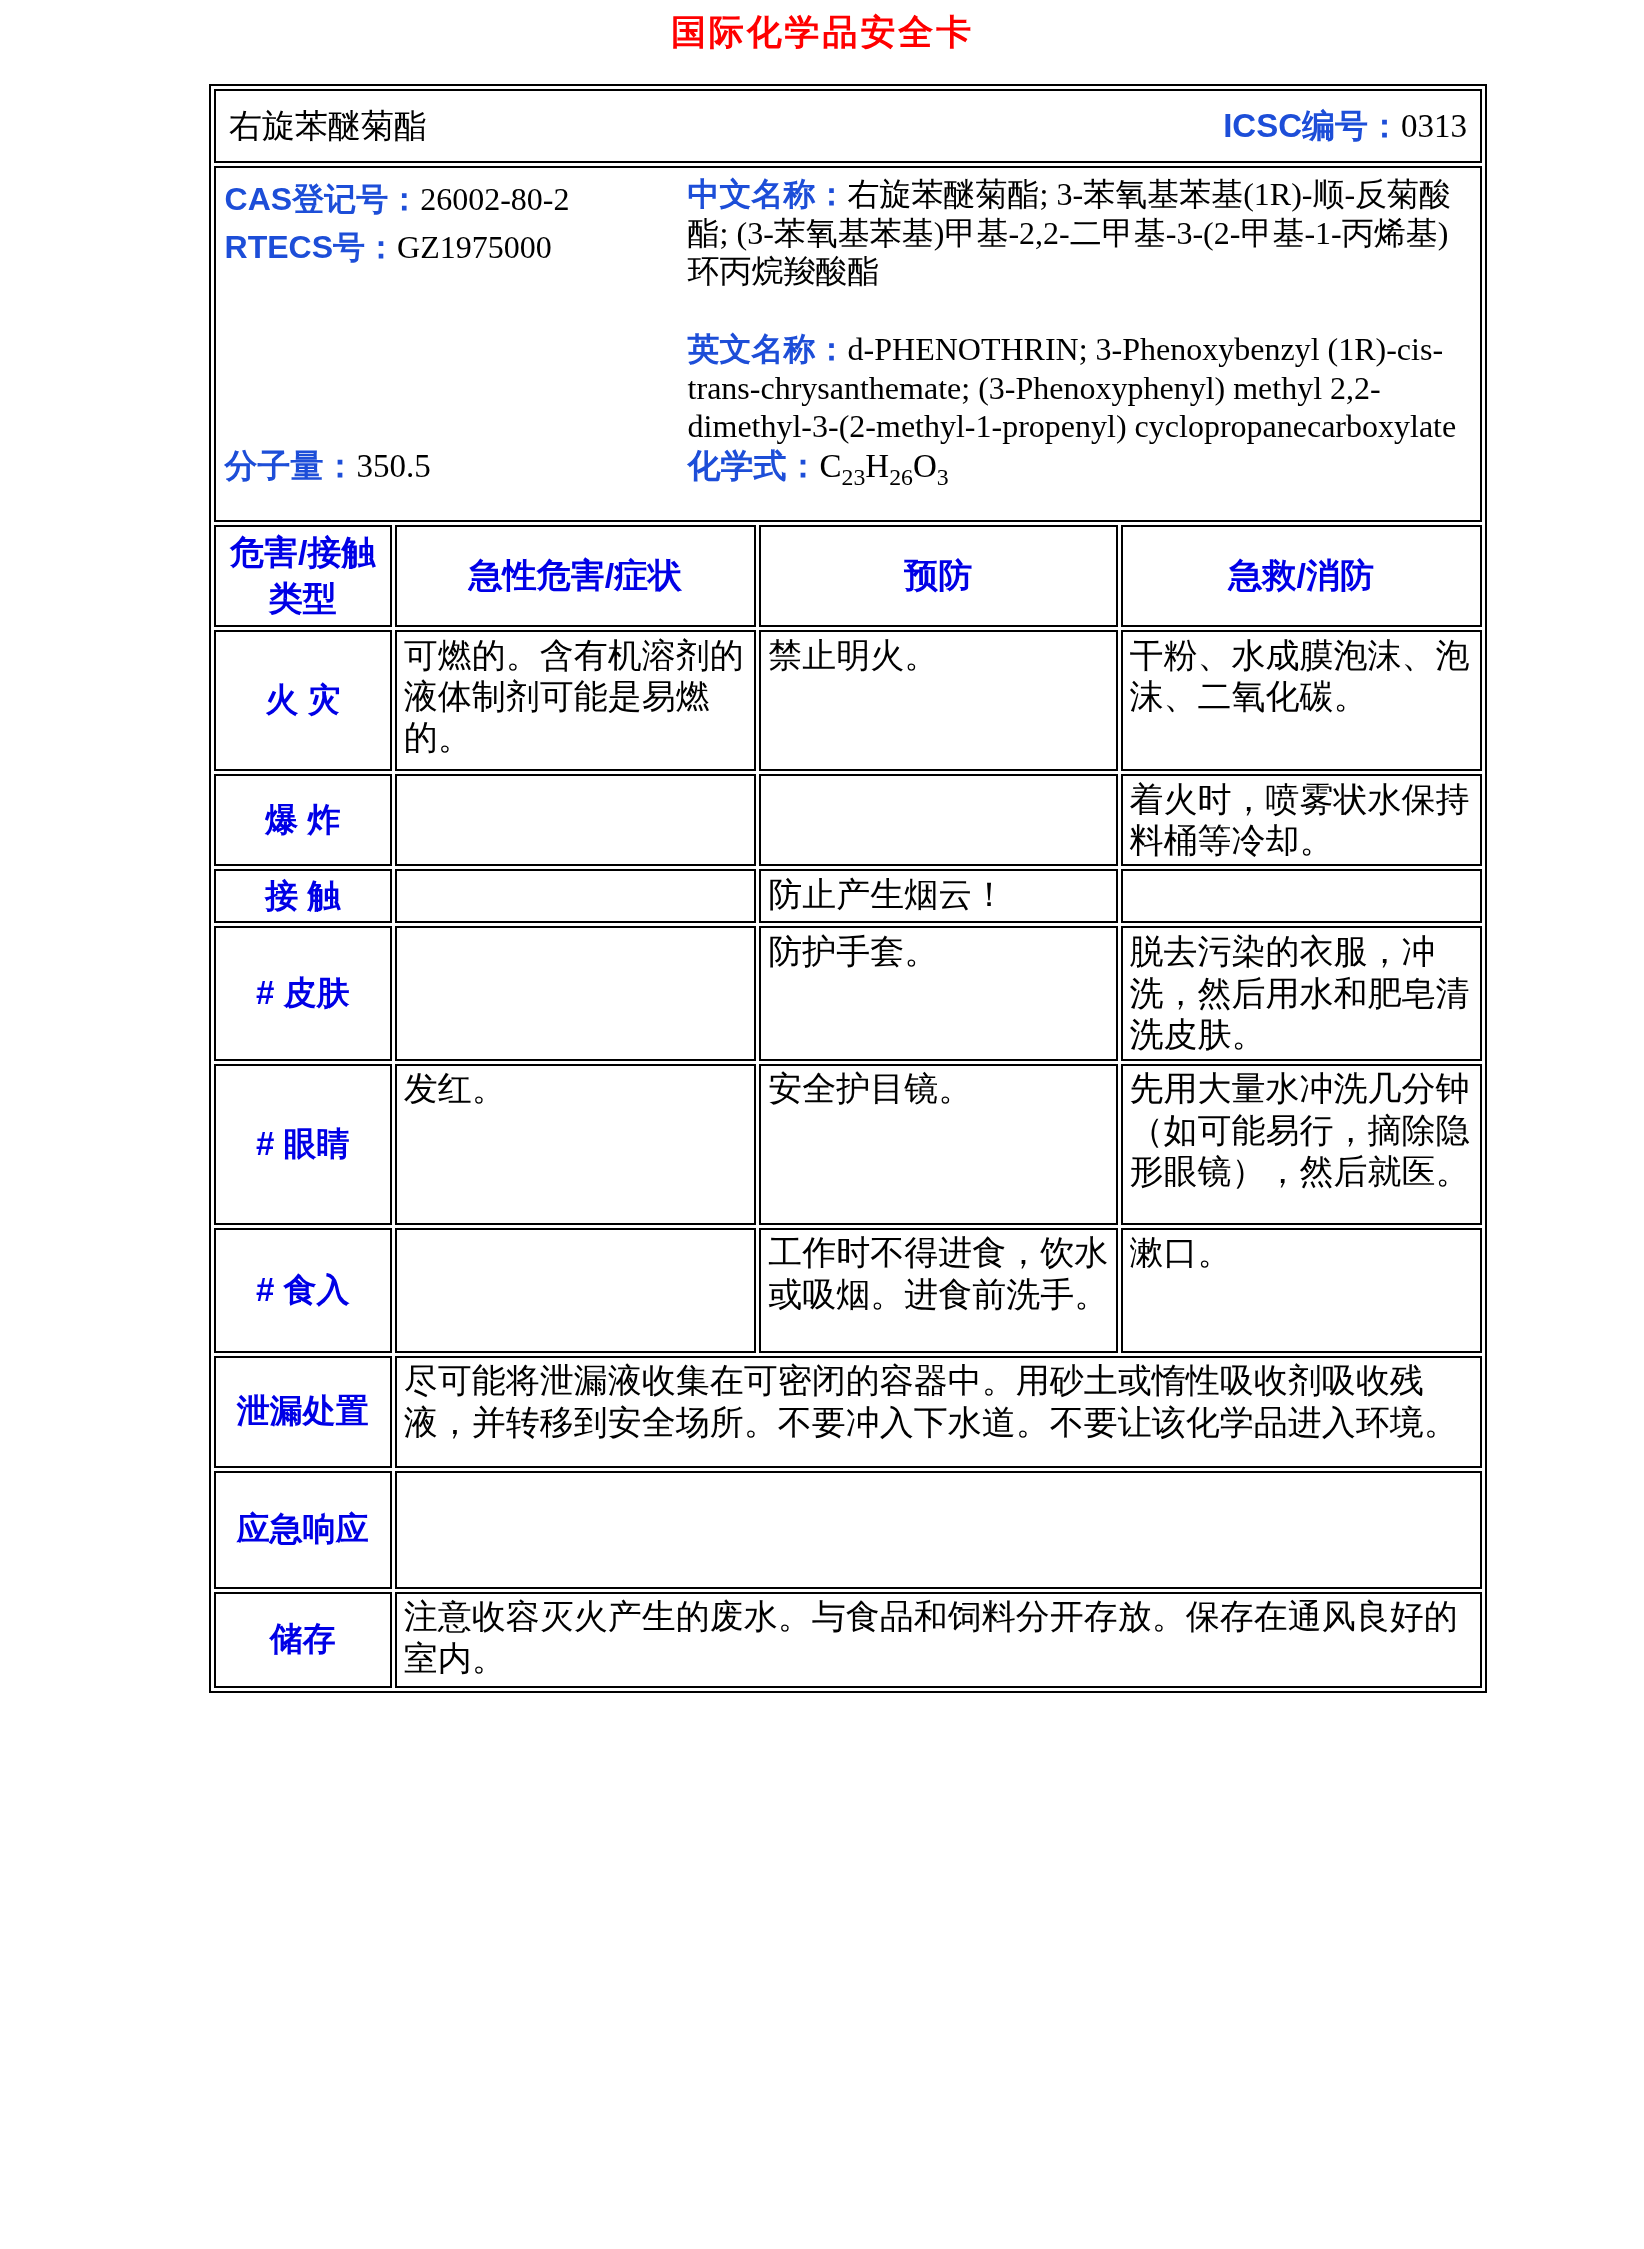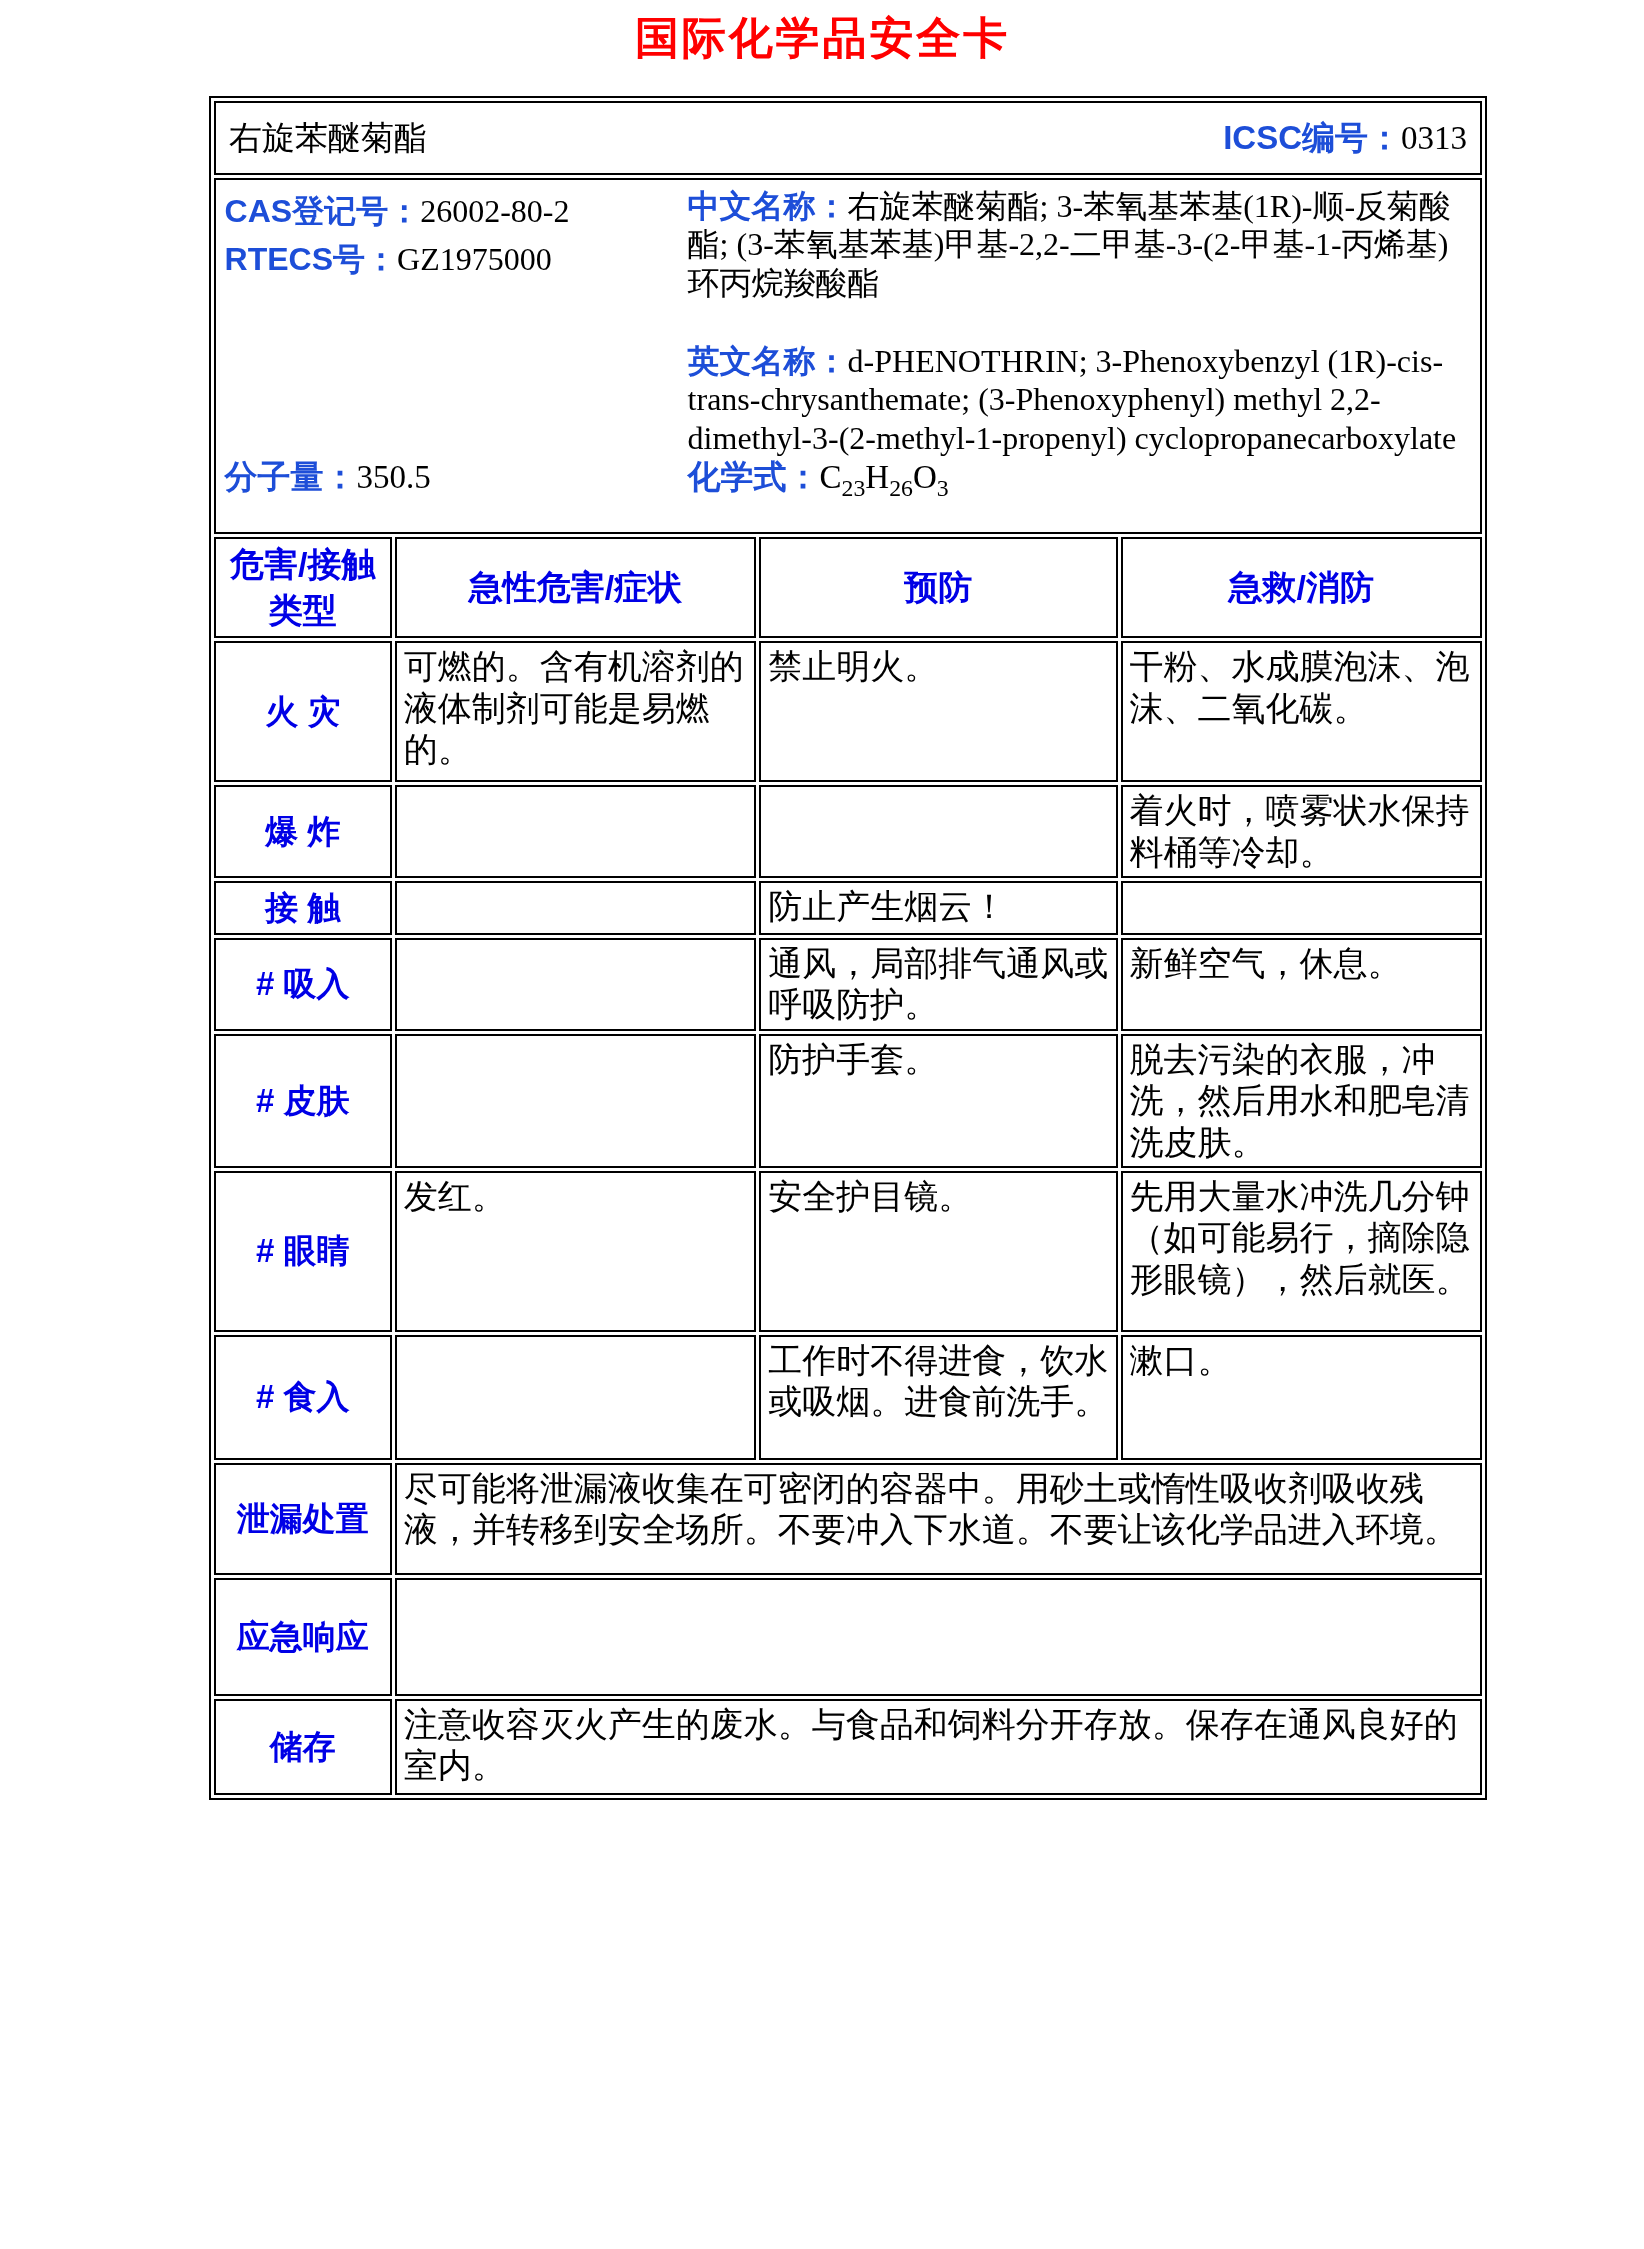--- a/index.html
+++ b/index.html
@@ -2,21 +2,21 @@
 <html style="font-size:11.4px"><head>
 <meta charset="utf-8">
 <style>
   html,body{margin:0;padding:0;background:#ffffff;}
   body{
     width:1645px;height:2250px;position:relative;
     font-family:"Liberation Serif", serif;color:#000;
   }
   .page-title{
     text-align:center;color:#ff0000;font-weight:bold;
-    font-size:44px;line-height:1.3;margin:10px 0 0 0;
+    font-size:35px;line-height:1.3;margin:10px 0 0 0;
     font-family:"Liberation Serif", serif;letter-spacing:2.9px;
   }
   table.card{
     table-layout:fixed;width:1278px;margin:28.6px 0 0 209px;
     border:2.9px solid #000;border-collapse:separate;border-spacing:3.6px;
     background:#fff;
   }
   td{
     border:2.9px solid #000;vertical-align:top;
     padding:2.9px 7.1px;font-size:34px;line-height:1.22;color:#000;
@@ -123,26 +123,20 @@
     <td class="cell">着火时，喷雾状水保持料桶等冷却。</td>
   </tr>
 
   <tr style="height:54px">
     <td class="lbl">接 触</td>
     <td class="cell"></td>
     <td class="cell">防止产生烟云！</td>
     <td class="cell"></td>
   </tr>
 
-  <tr style="height:88px">
-    <td class="lbl"># 吸入</td>
-    <td class="cell"></td>
-    <td class="cell">通风，局部排气通风或呼吸防护。</td>
-    <td class="cell">新鲜空气，休息。</td>
-  </tr>
 
   <tr style="height:126px">
     <td class="lbl"># 皮肤</td>
     <td class="cell"></td>
     <td class="cell">防护手套。</td>
     <td class="cell">脱去污染的衣服，冲洗，然后用水和肥皂清洗皮肤。</td>
   </tr>
 
   <tr style="height:161px">
     <td class="lbl"># 眼睛</td>

